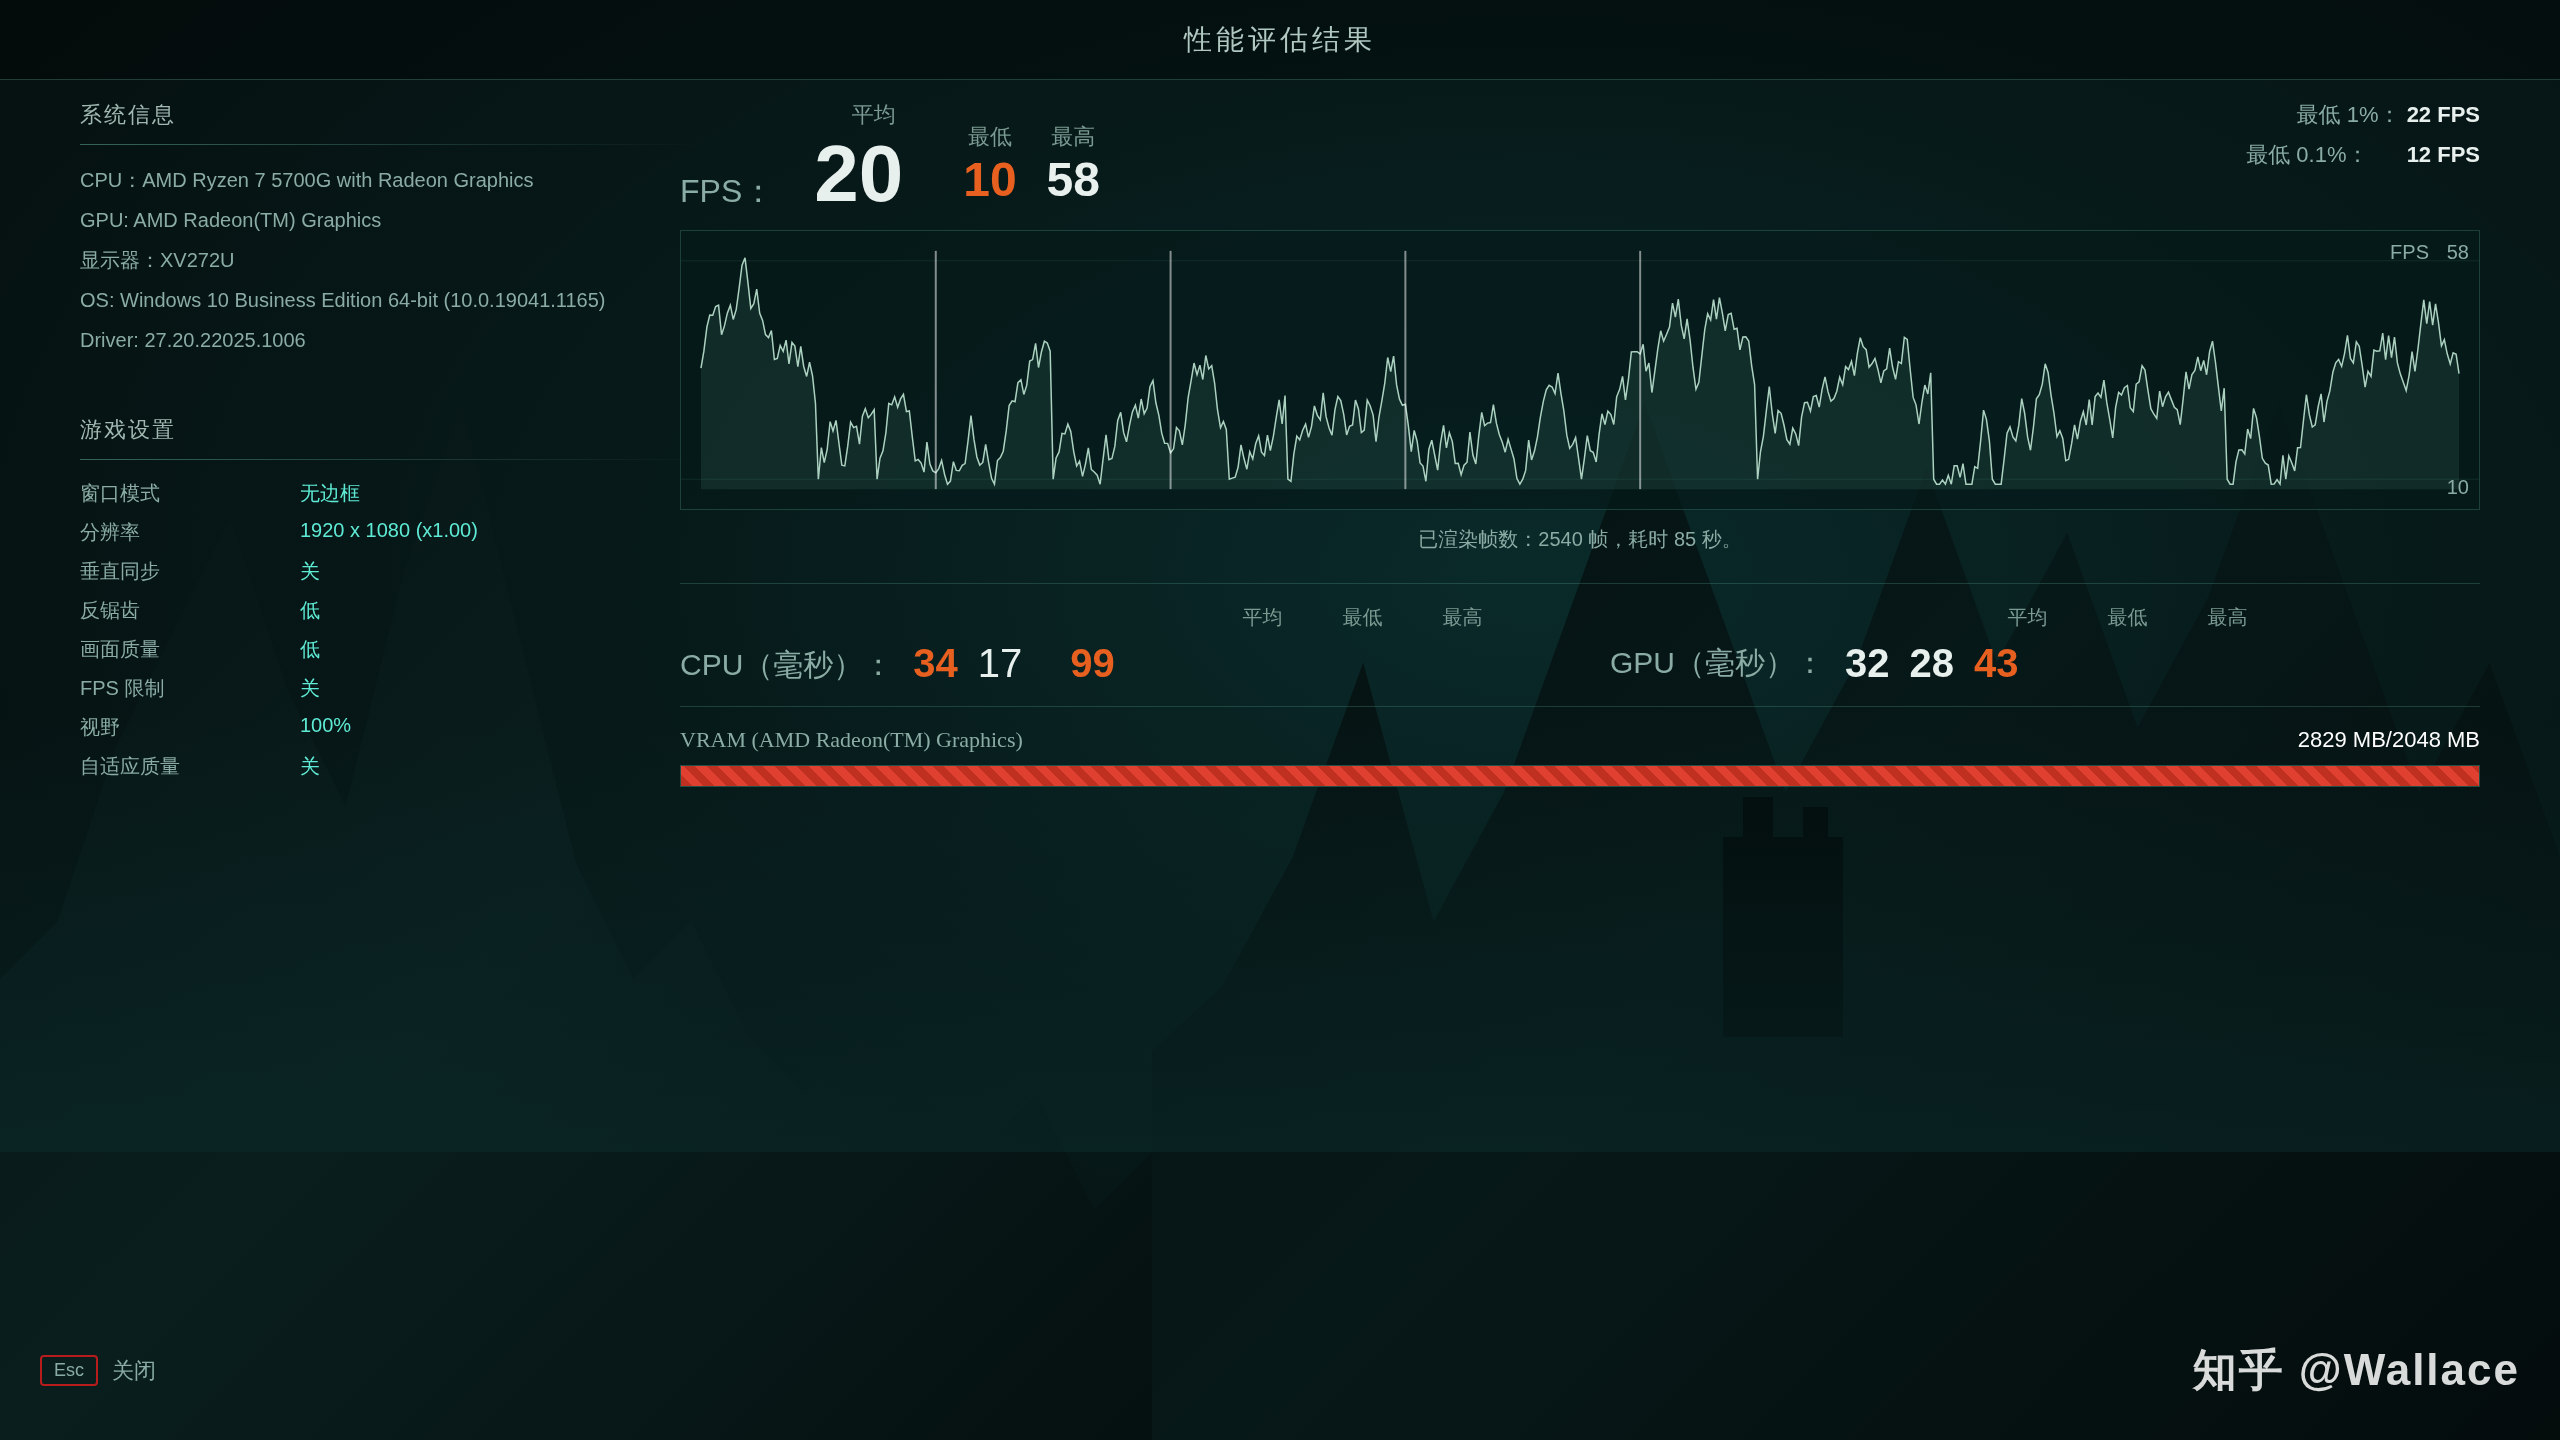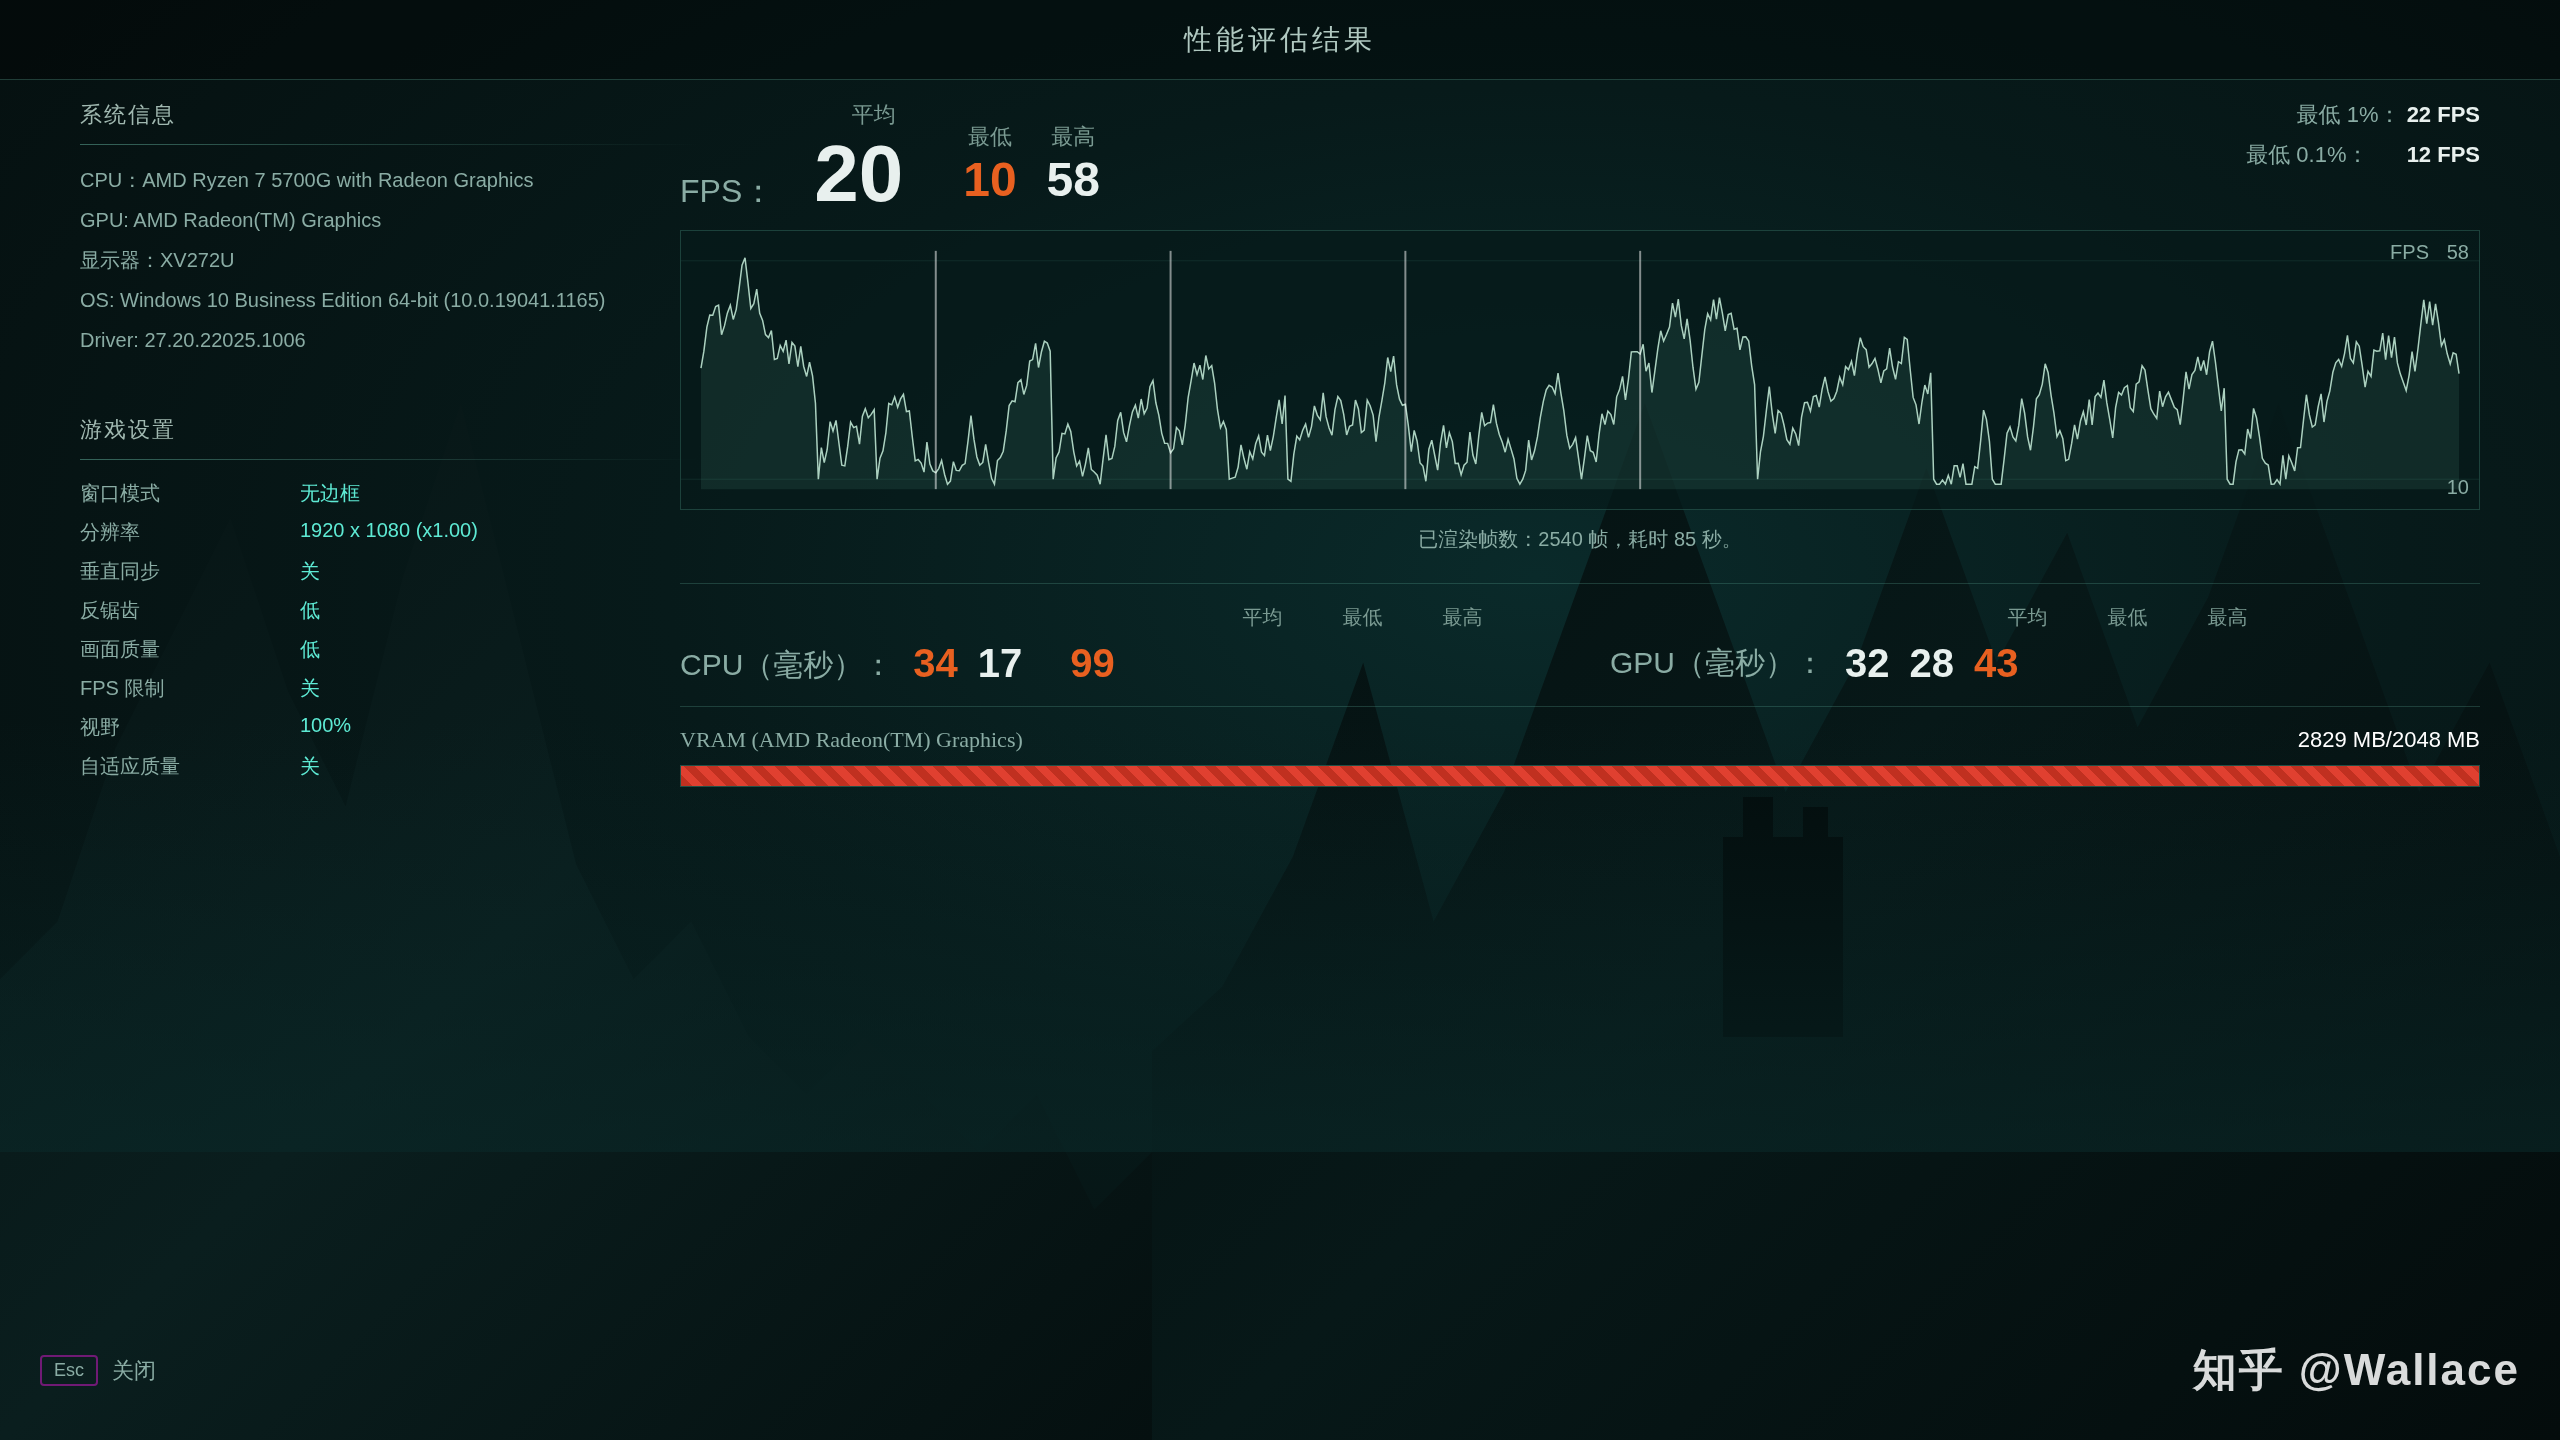--- a/index.html
+++ b/index.html
@@ -287,21 +287,21 @@
       z-index: 10;
     }
 
     .esc-close {
       display: flex;
       align-items: center;
       gap: 14px;
     }
 
     .esc-key {
-      border: 2px solid #701a75;
+      border: 2px solid #b91c1c;
       padding: 3px 12px;
       font-size: 18px;
       color: #8aaca4;
       border-radius: 4px;
     }
 
     .close-label {
       font-size: 22px;
       color: #8aaca4;
     }
@@ -455,21 +455,21 @@
         <span style="font-size:20px; color:#7a9a92;">最低</span>
         <span style="font-size:20px; color:#7a9a92;">最高</span>
       </div>
     </div>
 
     <div style="display:flex; align-items:center;">
 
       <div style="display:flex; align-items:flex-end; gap:20px; flex:1;">
         <span style="font-size:30px; color:#8aaca4;">CPU（毫秒）：</span>
         <span style="font-size:40px; color:#e86020; font-weight:bold;">34</span>
-        <span style="font-size:40px; color:#e8f0ee; font-weight:bold;">17</span>
+        <span style="font-size:40px; color:#e8f0ee; font-weight:normal;">17</span>
         <span style="font-size:40px; color:#e86020; font-weight:bold;margin-left:28px;">99</span>
       </div>
 
       <div style="display:flex; align-items:center; gap:20px; flex:1; padding-left:60px;">
         <span style="font-size:30px; color:#8aaca4;">GPU（毫秒）：</span>
         <span style="font-size:40px; color:#e8f0ee; font-weight:bold;">32</span>
         <span style="font-size:40px; color:#e8f0ee; font-weight:bold;">28</span>
         <span style="font-size:40px; color:#e86020; font-weight:bold;">43</span>
       </div>
     </div>

